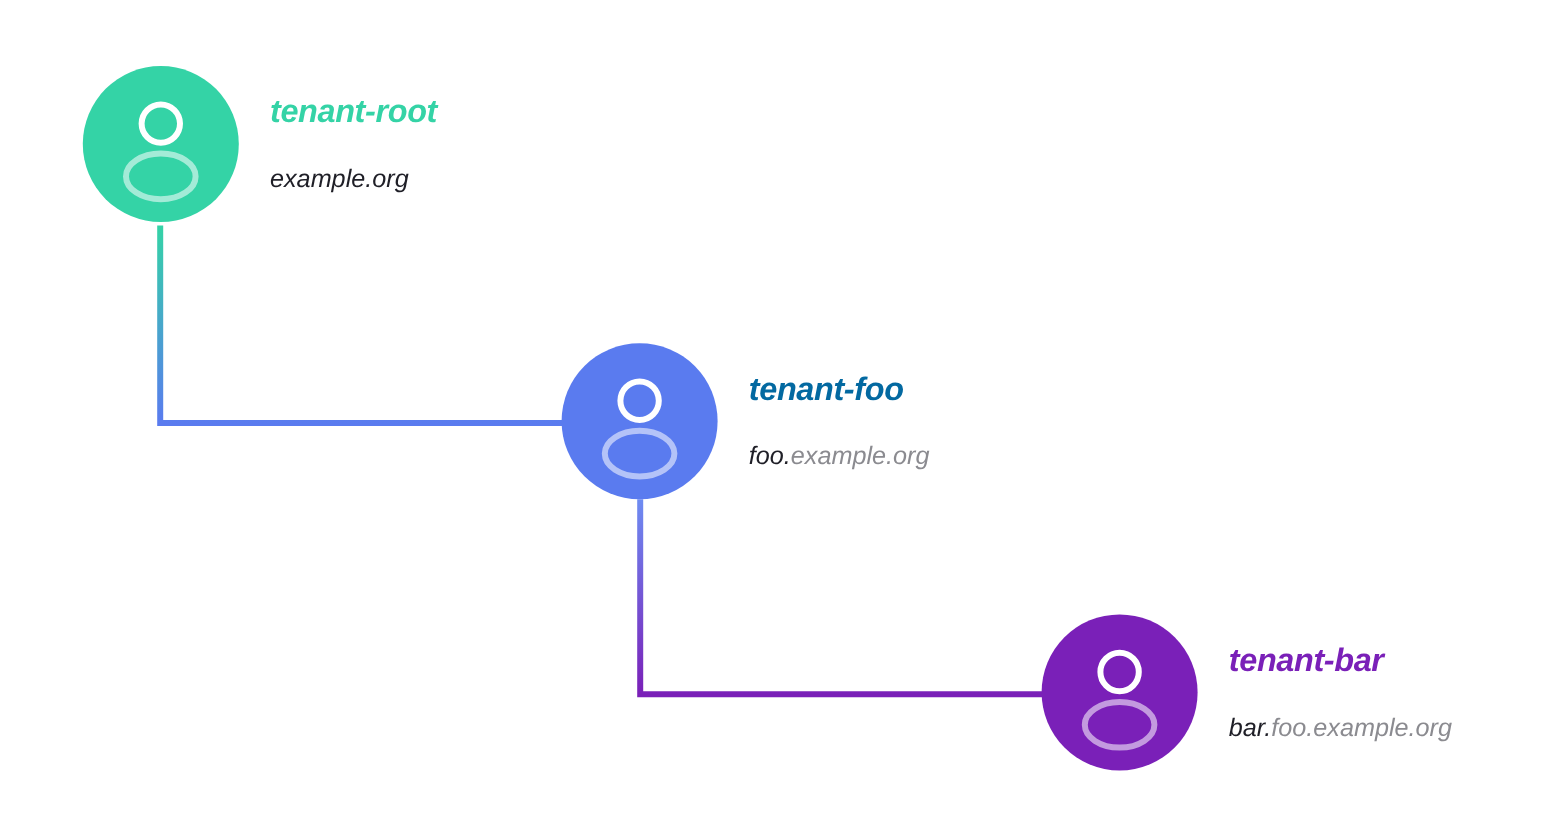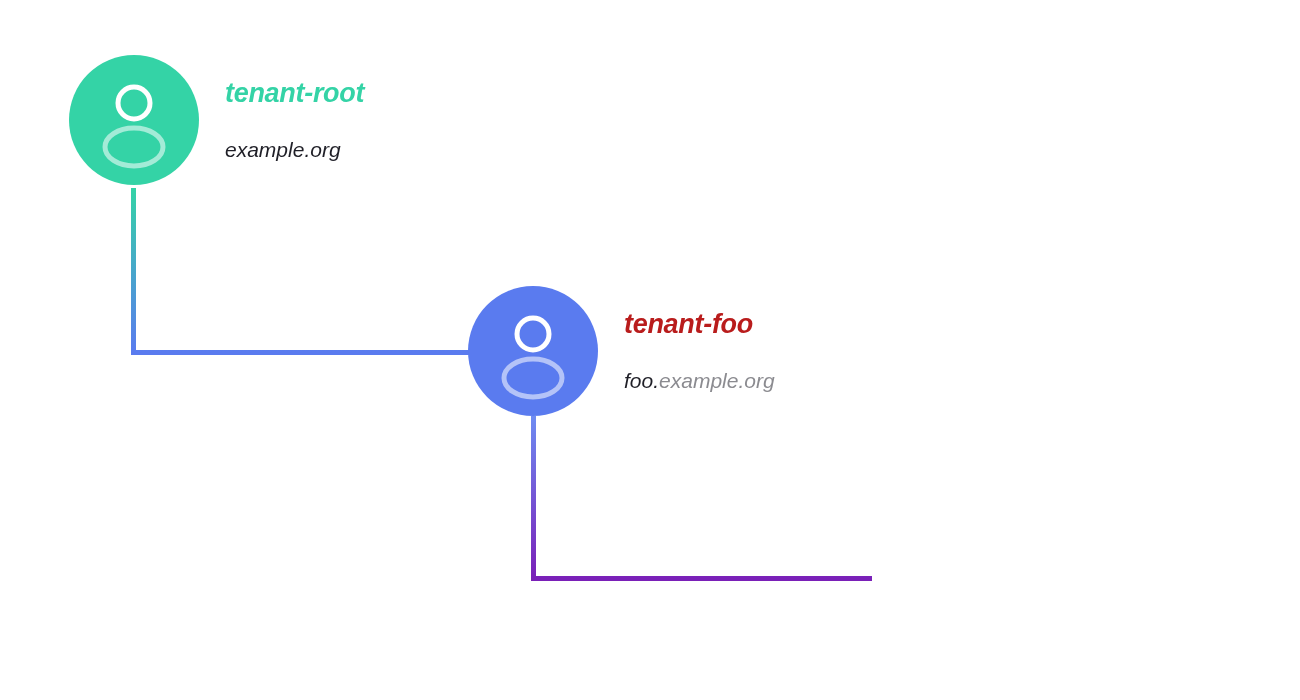--- a/index.html
+++ b/index.html
@@ -114,21 +114,35 @@
   </div>
 
   <div class="node" id="node-foo">
     <div class="avatar" style="background:#5a7bef">
       <svg viewBox="0 0 130 130">
         <circle cx="65" cy="48" r="16" fill="none" stroke="#ffffff" stroke-width="5"></circle>
         <ellipse cx="65" cy="92" rx="29" ry="19" fill="none" stroke="#ffffff" stroke-opacity="0.55" stroke-width="5"></ellipse>
       </svg>
     </div>
     <div class="node-text">
-      <div class="node-title" style="color:#b91c1c">tenant-foo</div>
+      <div class="node-title" style="color:#0369a1">tenant-foo</div>
       <div class="node-domain">
         <span class="domain-own">foo.</span><span class="domain-parent">example.org</span>
       </div>
     </div>
   </div>
 
+  <div class="node" id="node-bar">
+    <div class="avatar" style="background:#7a20b8">
+      <svg viewBox="0 0 130 130">
+        <circle cx="65" cy="48" r="16" fill="none" stroke="#ffffff" stroke-width="5"></circle>
+        <ellipse cx="65" cy="92" rx="29" ry="19" fill="none" stroke="#ffffff" stroke-opacity="0.55" stroke-width="5"></ellipse>
+      </svg>
+    </div>
+    <div class="node-text">
+      <div class="node-title" style="color:#7a20b8">tenant-bar</div>
+      <div class="node-domain">
+        <span class="domain-own">bar.</span><span class="domain-parent">foo.example.org</span>
+      </div>
+    </div>
+  </div>
 
 </div>
 
 </body></html>

